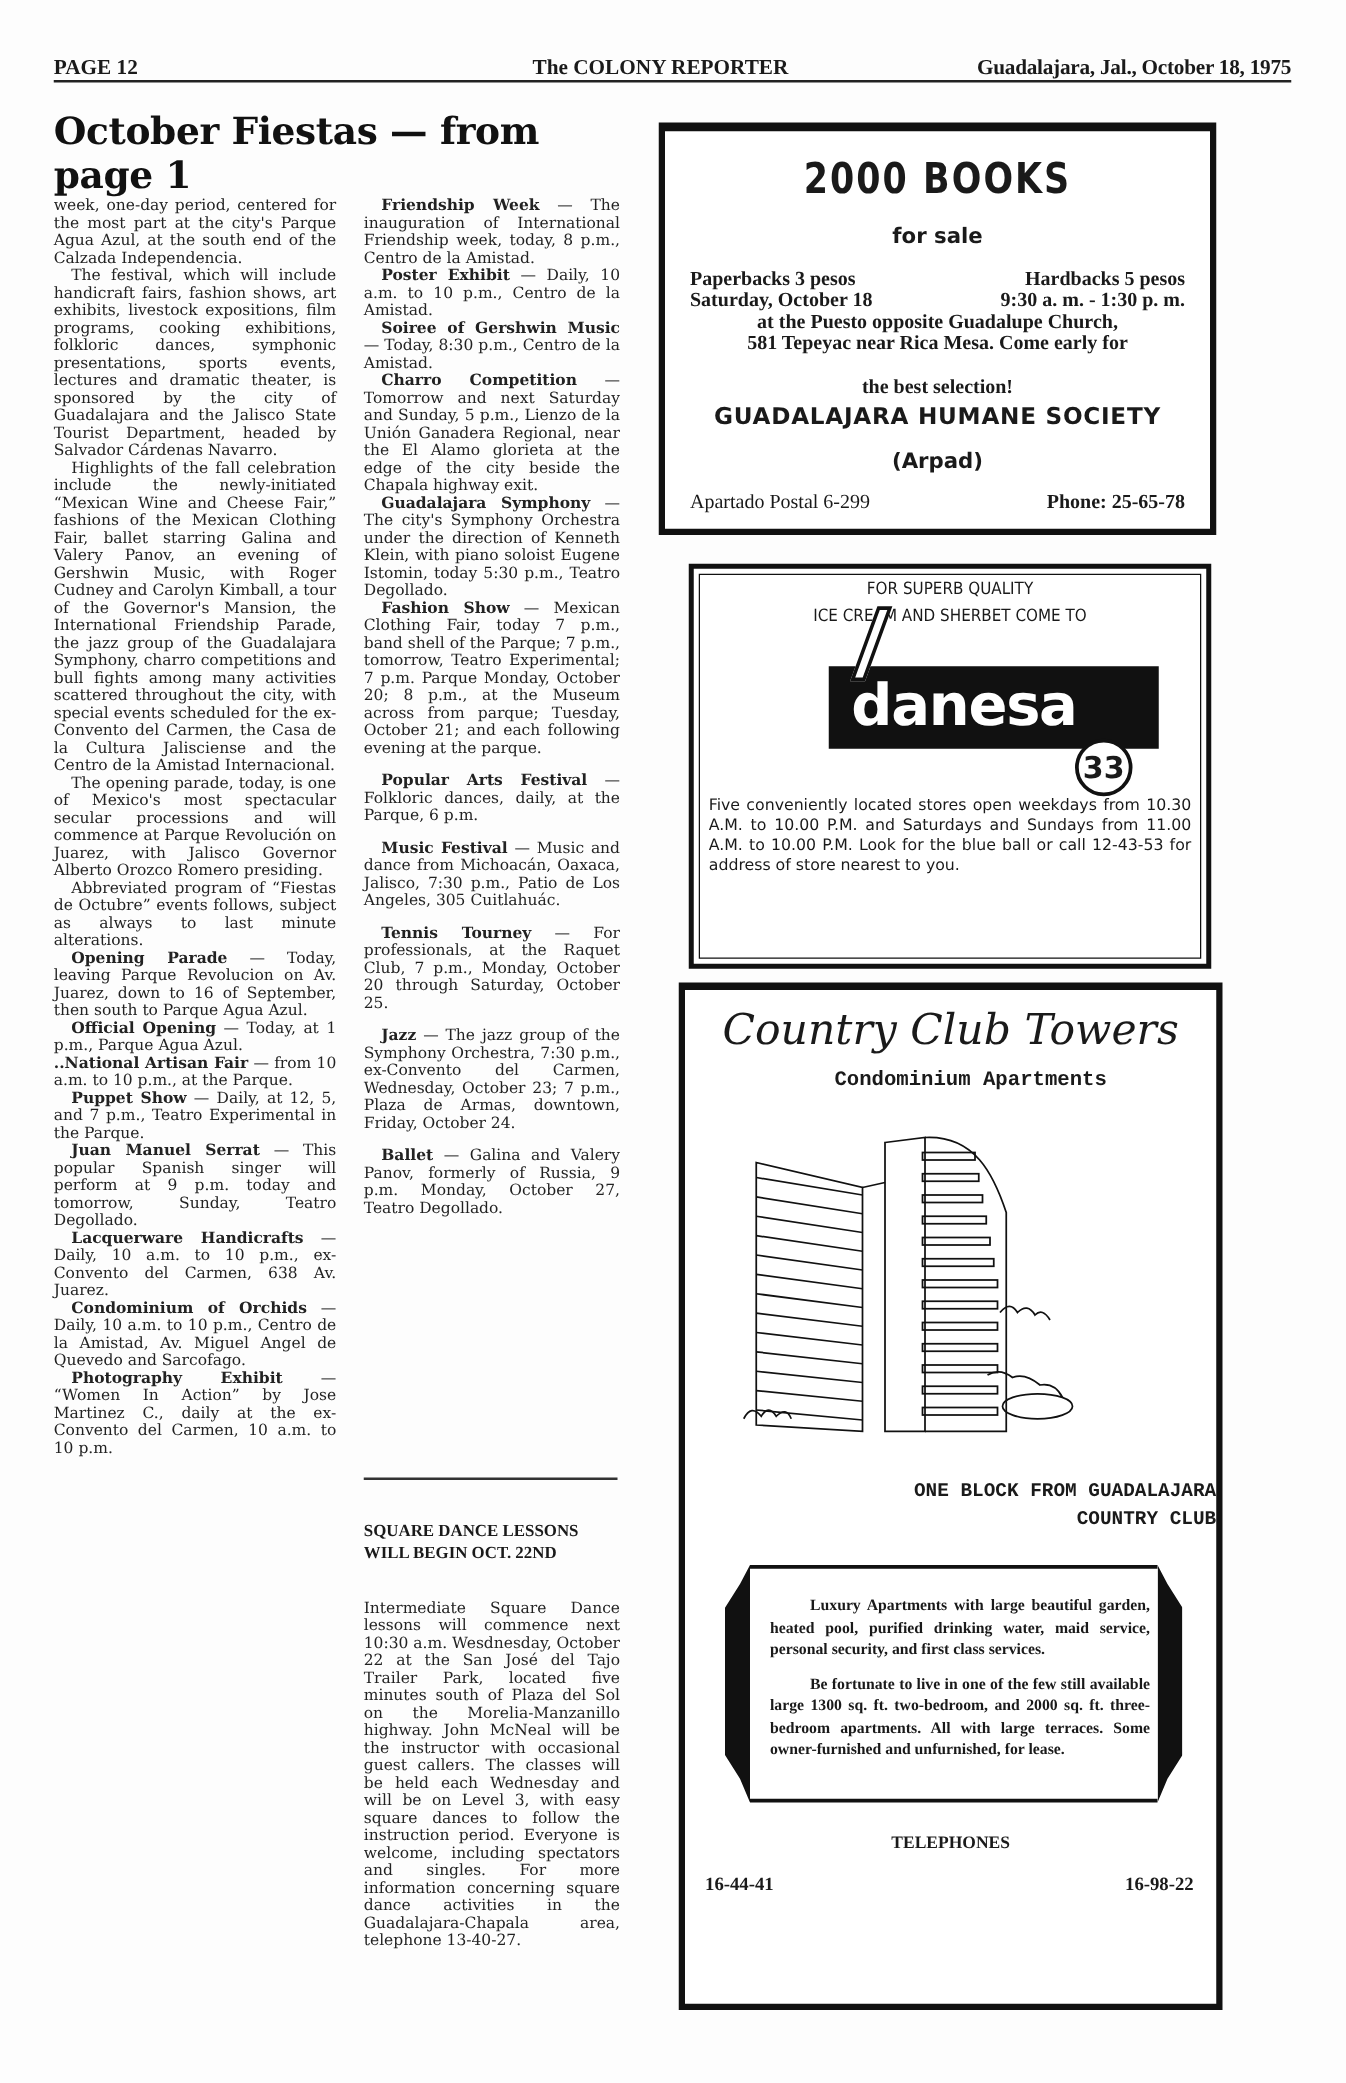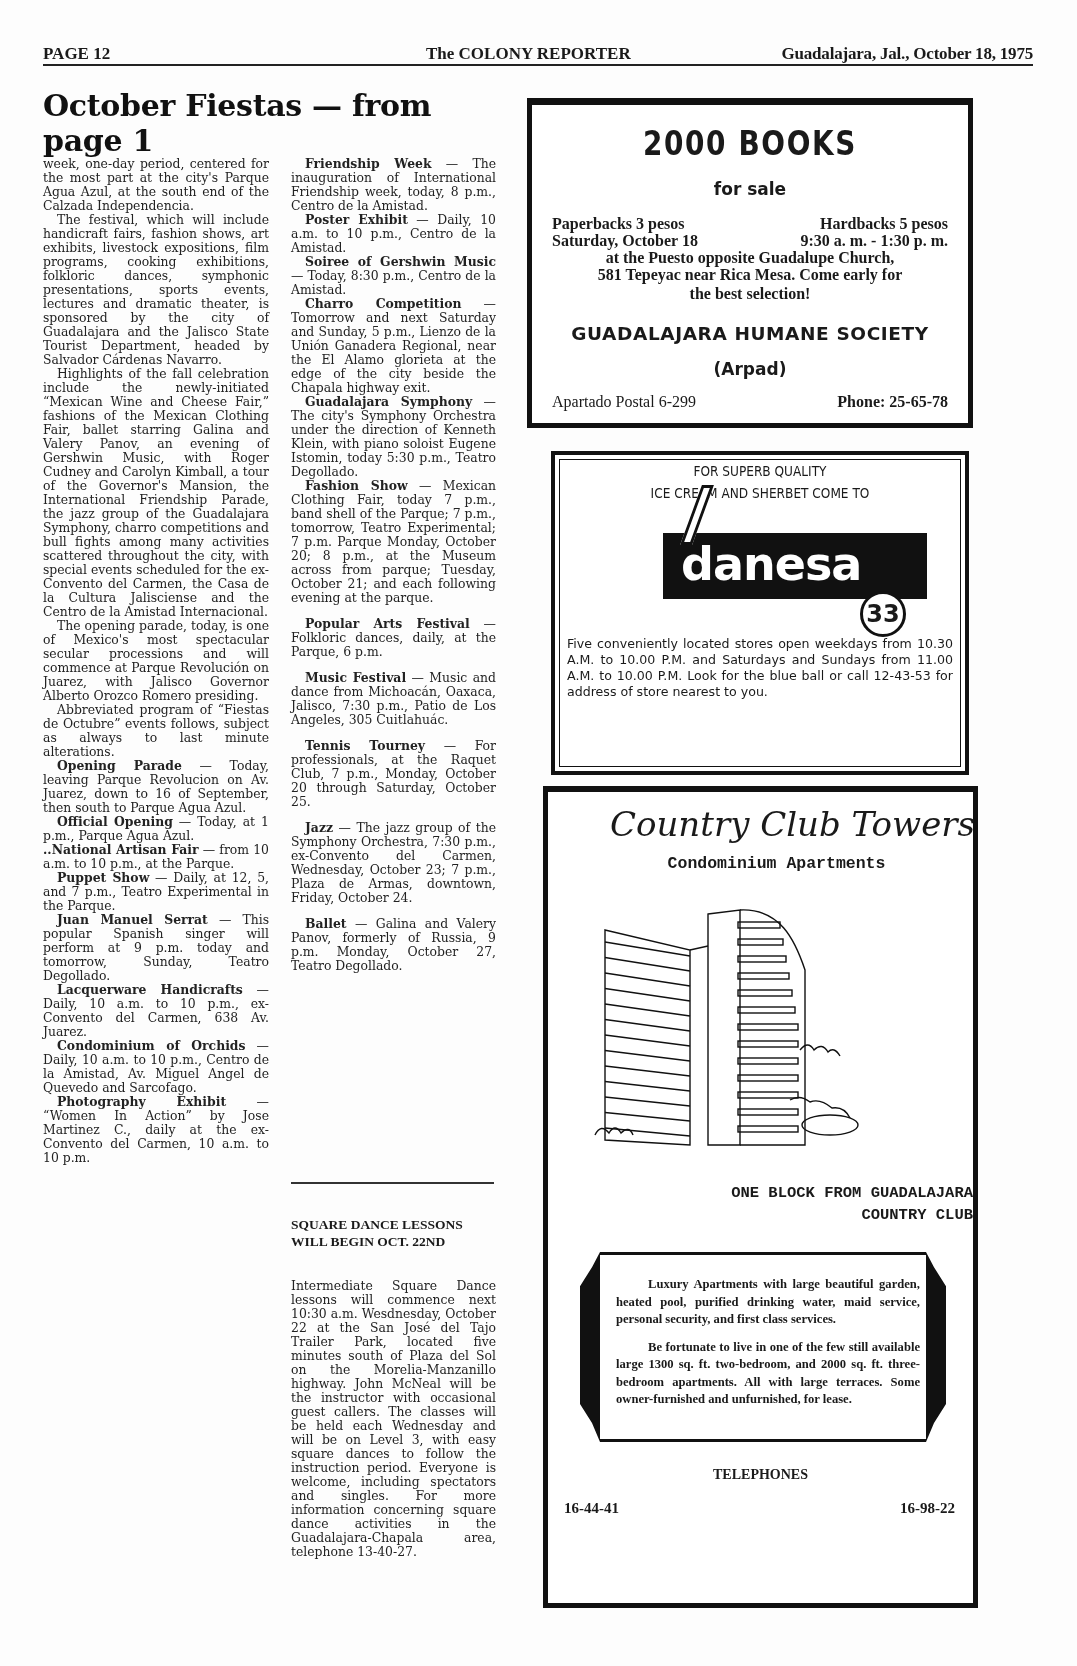--- a/index.html
+++ b/index.html
@@ -55,21 +55,21 @@
   .dan-stroke { position: absolute; left: 136px; top: 30px; width: 12px; height: 60px; border: 3px solid #111;
     background: #fff; transform: skewX(-20deg); }
   .dan-badge { position: absolute; left: 305px; top: 136px; width: 46px; height: 46px; border: 3px solid #111;
     border-radius: 50%; background: #fff; text-align: center; line-height: 40px; font-family: "DejaVu Sans", sans-serif;
     font-weight: bold; font-size: 24px; }
   .dan-body { position: absolute; left: 12px; right: 12px; top: 181px; font-family: "DejaVu Sans", sans-serif;
     font-size: 12.6px; line-height: 16px; text-align: justify; transform-origin: left top; }
 
   .ad-towers { left: 543px; top: 786px; width: 435px; height: 822px; border: 5px solid #111; border-top-width: 6px; background: #fff; }
   .tw-title { position: absolute; left: 0; top: 12px; width: 100%; text-align: center; font-family: "DejaVu Serif", serif;
-    font-style: italic; font-size: 34px; margin-left: 32px; }
+    font-style: italic; font-size: 34px; }
   .tw-sub { position: absolute; left: 0; top: 62px; width: 100%; text-align: center; font-family: Liberation Mono, monospace;
     font-weight: bold; font-size: 16.5px; margin-left: 16px; }
   .tw-illus { position: absolute; left: 42px; top: 108px; width: 300px; height: 250px; }
   .tw-addr { position: absolute; left: 0; top: 350px; width: 100%; text-align: center; font-family: "DejaVu Sans", sans-serif;
     font-weight: bold; font-size: 18px; }
   .tw-block { position: absolute; left: 0; top: 390px; width: 100%; text-align: right; font-family: Liberation Mono, monospace;
     font-weight: bold; font-size: 15.5px; line-height: 22px; }
   .tw-box { position: absolute; left: 32px; top: 460px; width: 366px; height: 190px; background: #fff; }
   .tw-box .bar-top { position: absolute; left: 20px; right: 20px; top: 0; border-top: 3px solid #111; }
   .tw-box .bar-bot { position: absolute; left: 20px; right: 20px; bottom: 0; border-top: 3px solid #111; }
@@ -141,21 +141,21 @@
   <div class="books-row" style="top:110px">
     <span>Paperbacks 3 pesos</span>
     <span>Hardbacks 5 pesos</span>
   </div>
   <div class="books-row" style="top:127px">
     <span>Saturday, October 18</span>
     <span>9:30 a. m. - 1:30 p. m.</span>
   </div>
   <div class="books-c" style="top:144px">at the Puesto opposite Guadalupe Church,</div>
   <div class="books-c" style="top:161px">581 Tepeyac near Rica Mesa. Come early for</div>
-  <div class="books-c" style="top:180px">the best selection!</div>
+  <div class="books-c" style="top:196px">the best selection!</div>
   <div class="humane">GUADALAJARA HUMANE SOCIETY</div>
   <div class="arpad">(Arpad)</div>
   <div class="books-row" style="top:288px">
     <span style="font-weight:normal">Apartado Postal 6-299</span>
     <span>Phone: 25-65-78</span>
   </div>
 </div>
 
 <div class="ad ad-danesa">
   <div class="inner"></div>

